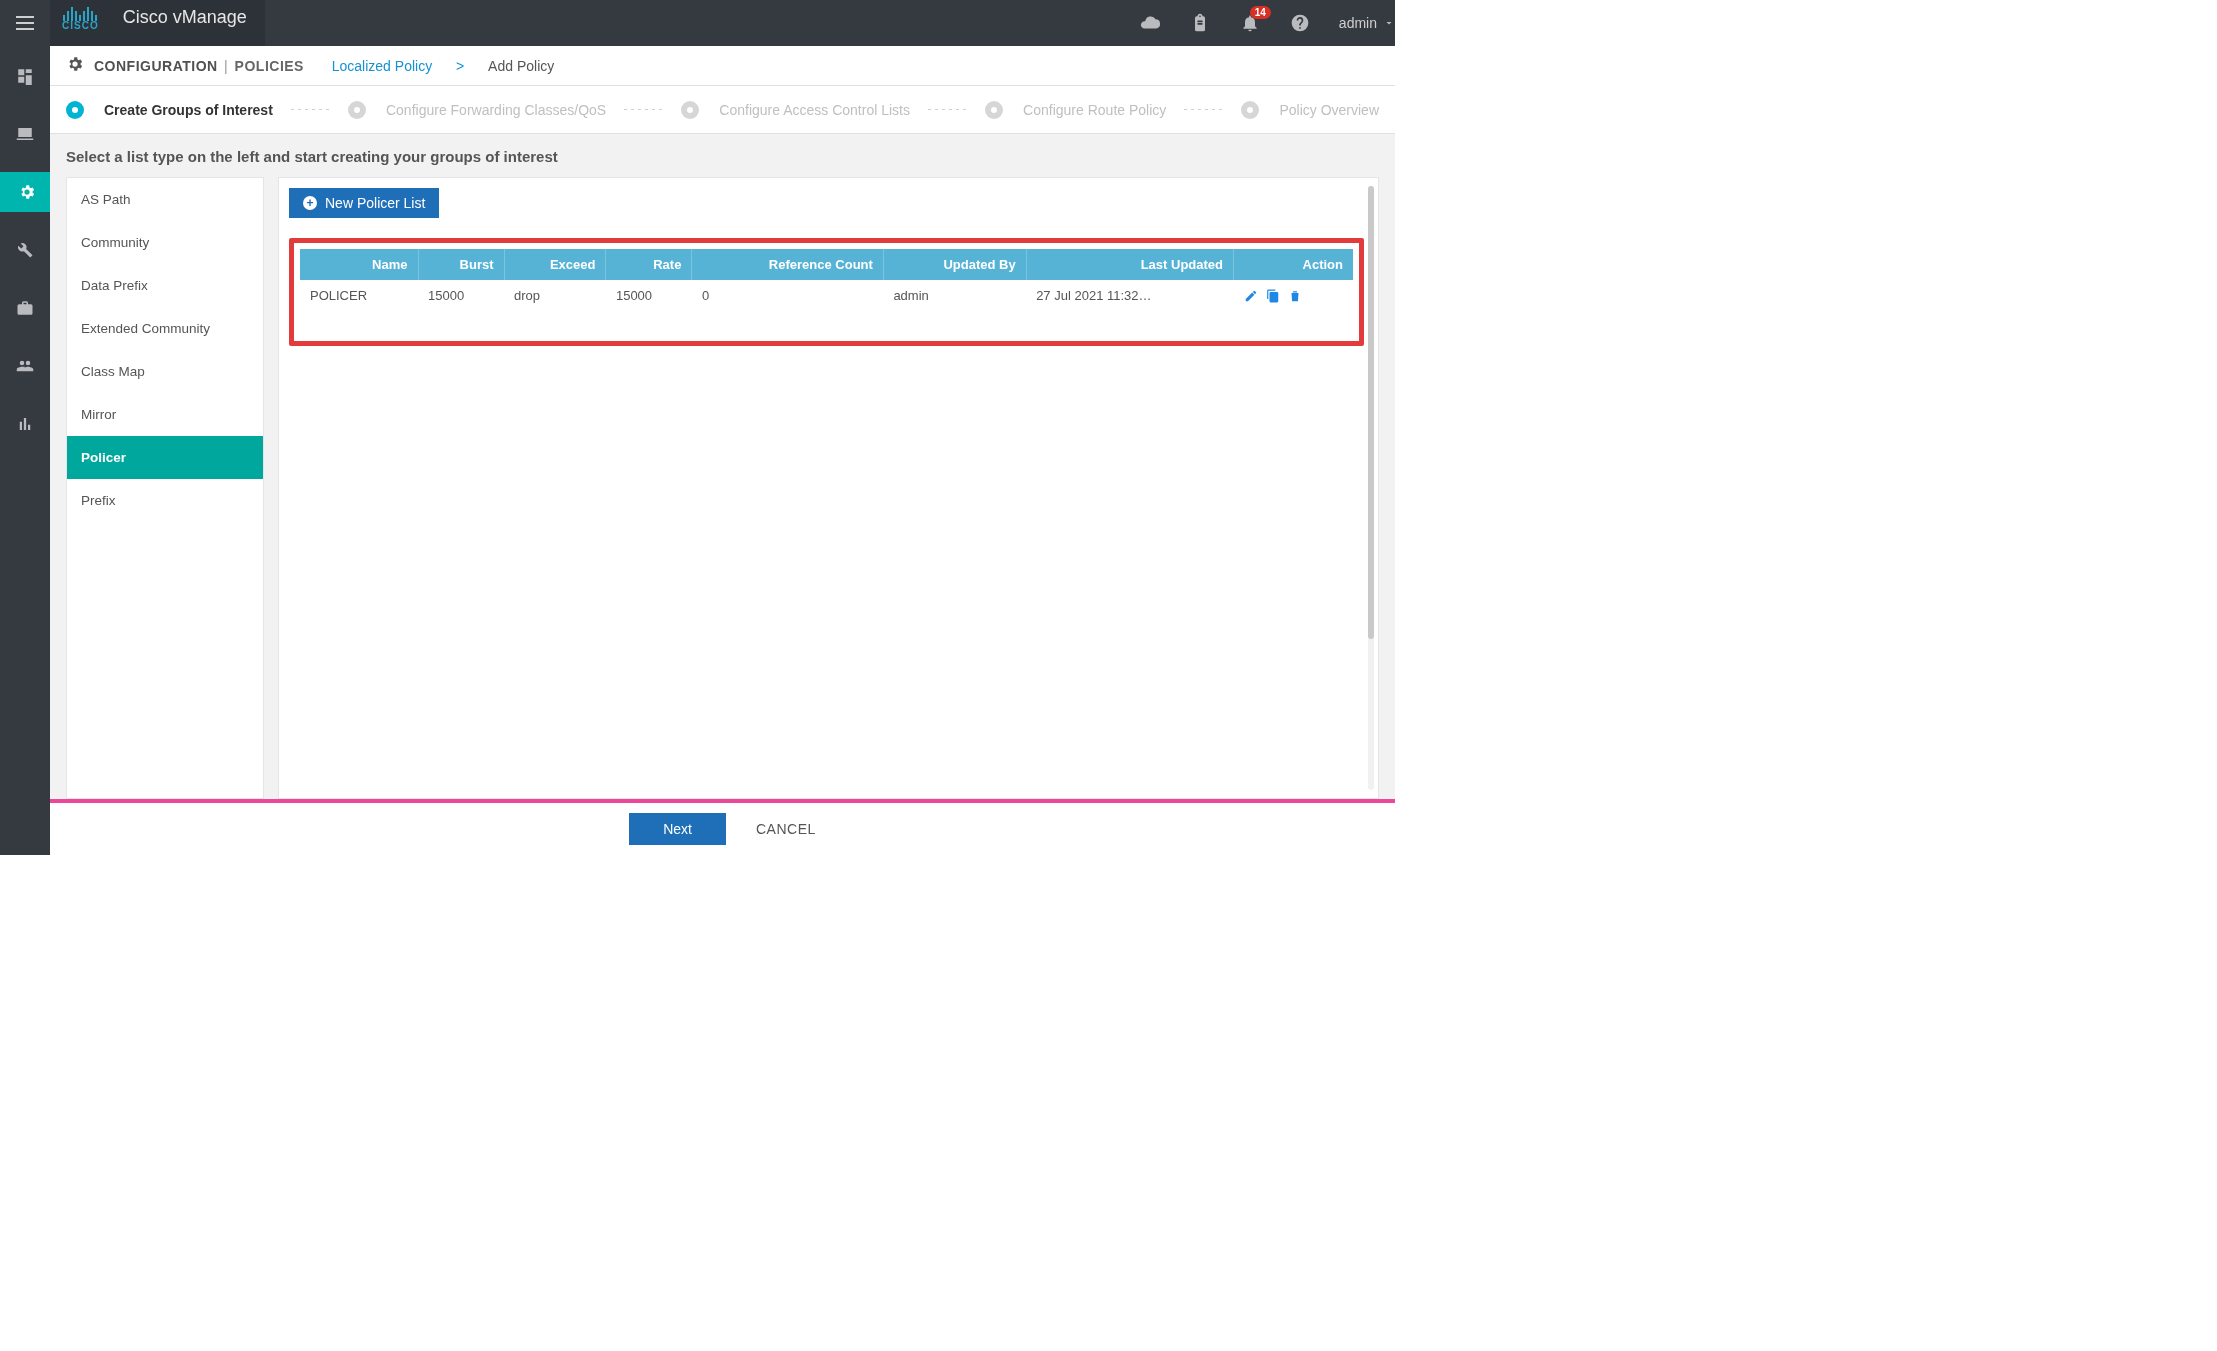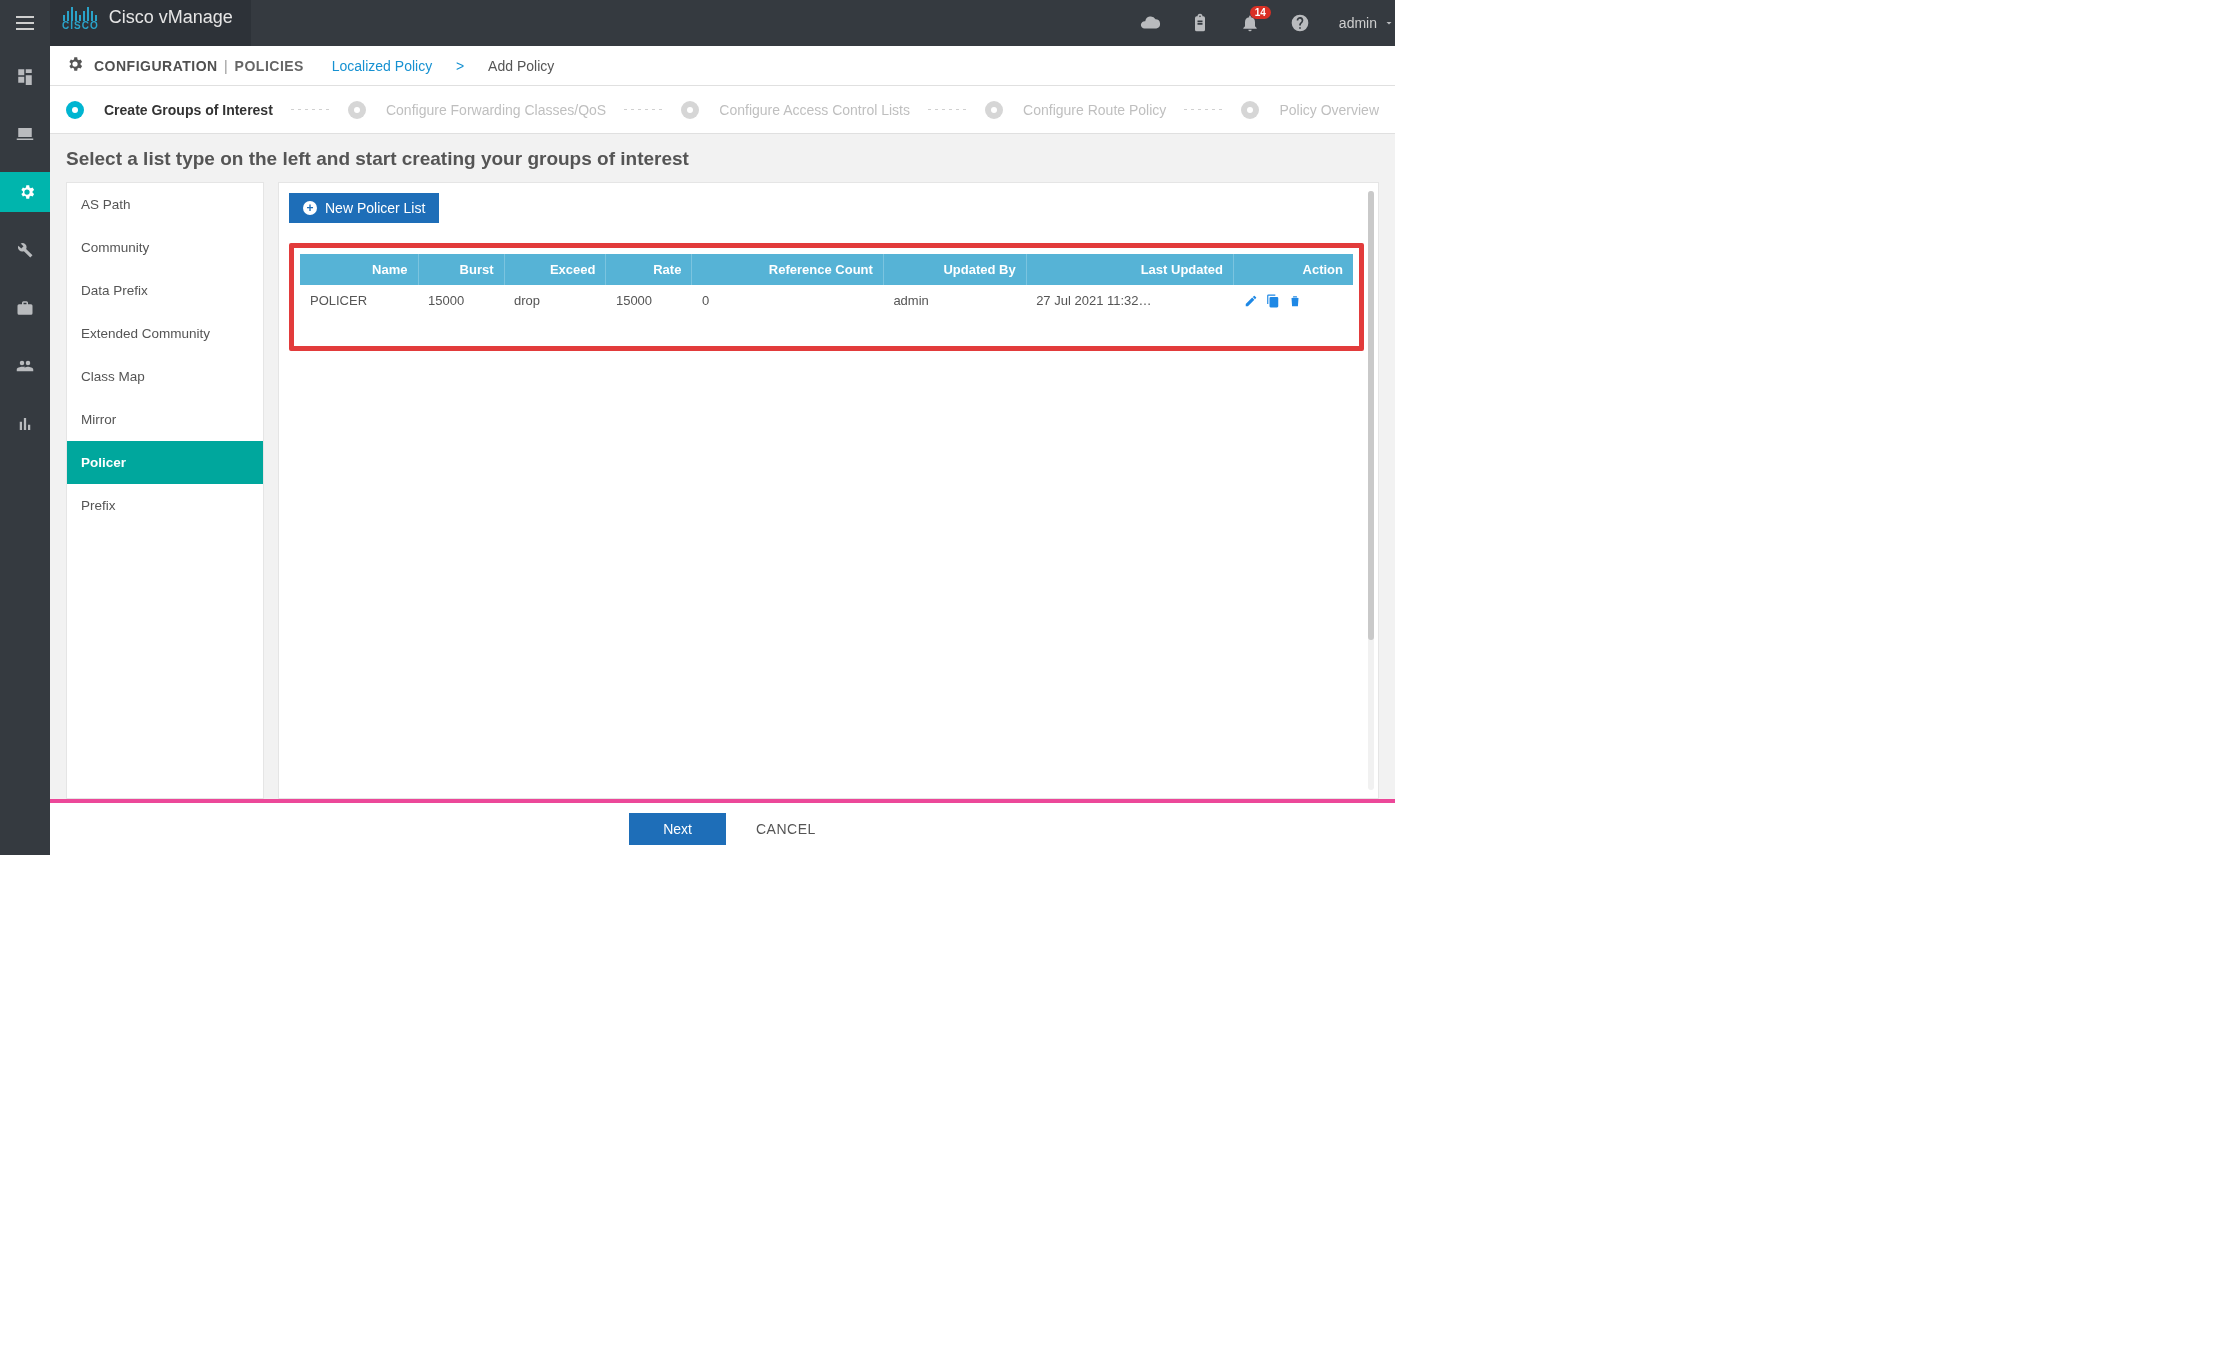--- a/index.html
+++ b/index.html
@@ -3,21 +3,21 @@
 <meta charset="utf-8">
 <style>
   * { box-sizing: border-box; margin: 0; padding: 0; }
   html, body { width: 100%; height: 100%; font-family: Arial, Helvetica, sans-serif; font-size:14px; color:#555; }
   body { display:flex; flex-direction:column; height:855px; width:1395px; background:#fff; }
   
   .topbar { height:46px; background:#353a40; display:flex; align-items:center; color:#dcdcdc; }
   .hamburger-box { width:50px; height:46px; display:flex; align-items:center; justify-content:center; cursor:pointer;}
   .hamburger-icon { width:18px; height:14px; display:flex; flex-direction:column; justify-content:space-between;}
   .hamburger-icon span{height:2px;background:#cfcfcf;width:100%;}
-  .brand-box{background:#2d3238; height:46px; display:flex; align-items:center; padding:0 18px 12px 12px; gap:10px;}
+  .brand-box{background:#2d3238; height:46px; display:flex; align-items:center; padding:0 18px 12px 12px; gap:24px;}
   .cisco-logo{color:#2aa3c9; font-size:10px; letter-spacing:1px; line-height:8px; text-align:center; font-weight:bold;}
   .cisco-bars{display:flex; align-items:flex-end; gap:2px; height:16px; justify-content:center; margin-bottom:1px;}
   .cisco-bars span{width:2px; background:#2aa3c9;}
   .brand-text{color:#e6e6e6; font-size:18px;}
   .topbar-spacer{flex:1;}
   .topbar-icons{display:flex; align-items:center; gap:28px; }
   .topbar-icons .ticon{width:22px; height:22px; display:flex; align-items:center; justify-content:center; cursor:pointer; position:relative;}
   .ticon svg{fill:#b9bbbe;}
   .badge{position:absolute; top:-6px; right:-10px; background:#d93025; color:#fff; font-size:10px; border-radius:8px; padding:1px 5px; min-width:16px; text-align:center; font-weight:bold;}
   .user-menu{display:flex; align-items:center; gap:6px; cursor:pointer; color:#cfcfcf; font-size:14px;}
@@ -47,21 +47,21 @@
   .wcircle.active{background:#00b5d1;}
   .wcircle.active::after{content:"";width:6px;height:6px;border-radius:50%;background:#fff;}
   .wcircle.inactive{background:#d6d6d6;}
   .wcircle.inactive::after{content:"";width:6px;height:6px;border-radius:50%;background:#fff;}
   .wlabel{font-size:14px;}
   .wlabel.active{color:#333; font-weight:600;}
   .wlabel.inactive{color:#bfbfbf;text-align:right;}
   .wline{flex:1; height:1px; margin:0 18px; background:repeating-linear-gradient(to right,#d0d0d0 0 3px,transparent 3px 7px);}
   
   .content{flex:1; padding:14px 16px 0 16px; background:#f2f2f2; display:flex; flex-direction:column; min-height:0;}
-  .instruction{font-size:19px; color:#555; font-weight:600; margin-bottom:12px;}
+  .instruction{font-size:15px; color:#555; font-weight:600; margin-bottom:12px;}
   .panels{flex:1; display:flex; gap:14px; min-height:0;}
   .sidepanel{width:198px; background:#fff; border:1px solid #e5e5e5; display:flex; flex-direction:column;}
   .sideitem{padding:14px 14px; font-size:13.5px; color:#555; cursor:pointer;}
   .sideitem.active{background:#00a79d; color:#fff; font-weight:700;}
   .tablepanel{flex:1; background:#fff; border:1px solid #e5e5e5; padding:10px 14px 10px 10px; position:relative; display:flex; flex-direction:column;}
   .newbtn{background:#1e6eb8; color:#fff; border:none; padding:7px 14px; font-size:14px; display:inline-flex; align-items:center; gap:8px; cursor:pointer; width:fit-content;}
   .newbtn .plus{width:14px;height:14px;border-radius:50%;background:#fff;color:#1e6eb8;display:inline-flex;align-items:center;justify-content:center;font-weight:bold;font-size:12px;line-height:1;}
   
   .highlight-wrap{margin-top:20px; border:5px solid #e23b3b; padding:6px 6px 30px 6px; border-radius:2px;}
   table.data{width:100%; border-collapse:collapse; font-size:13px;}

